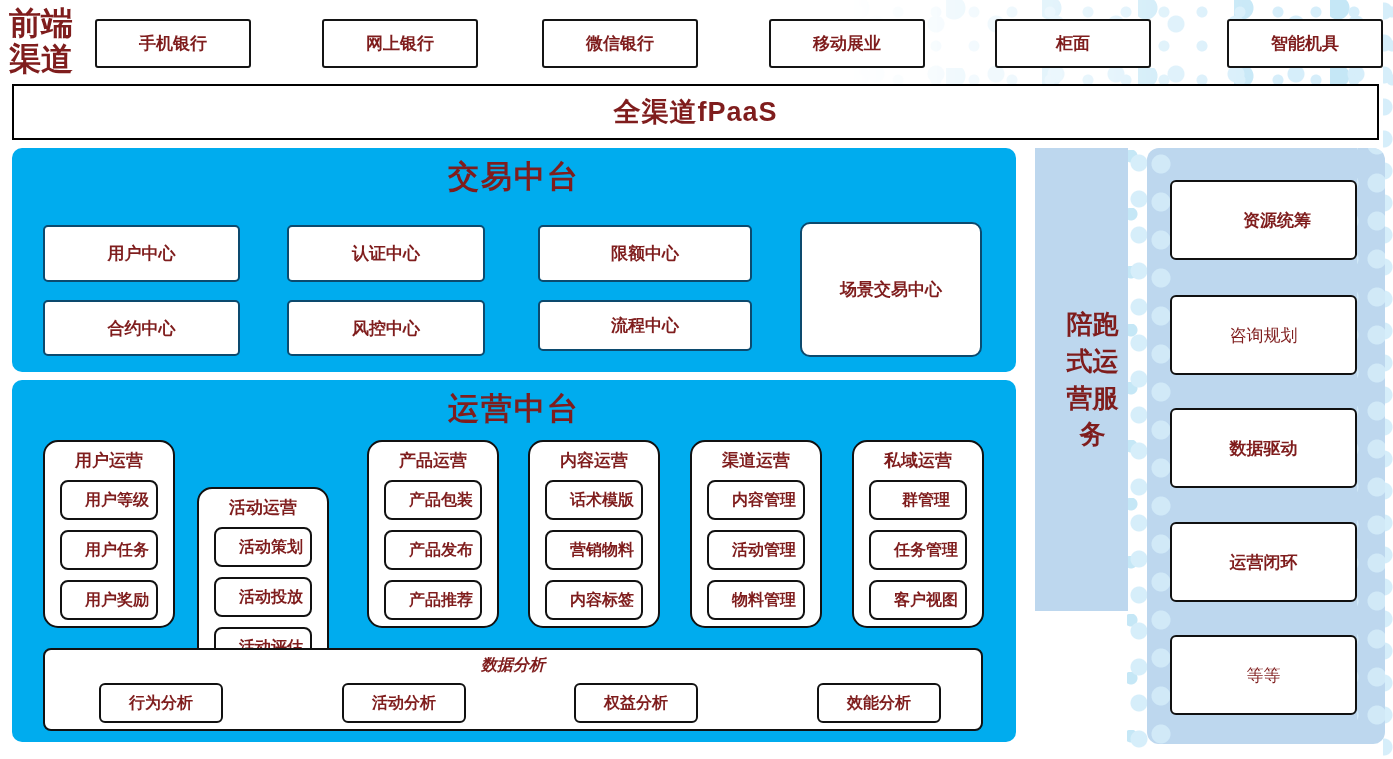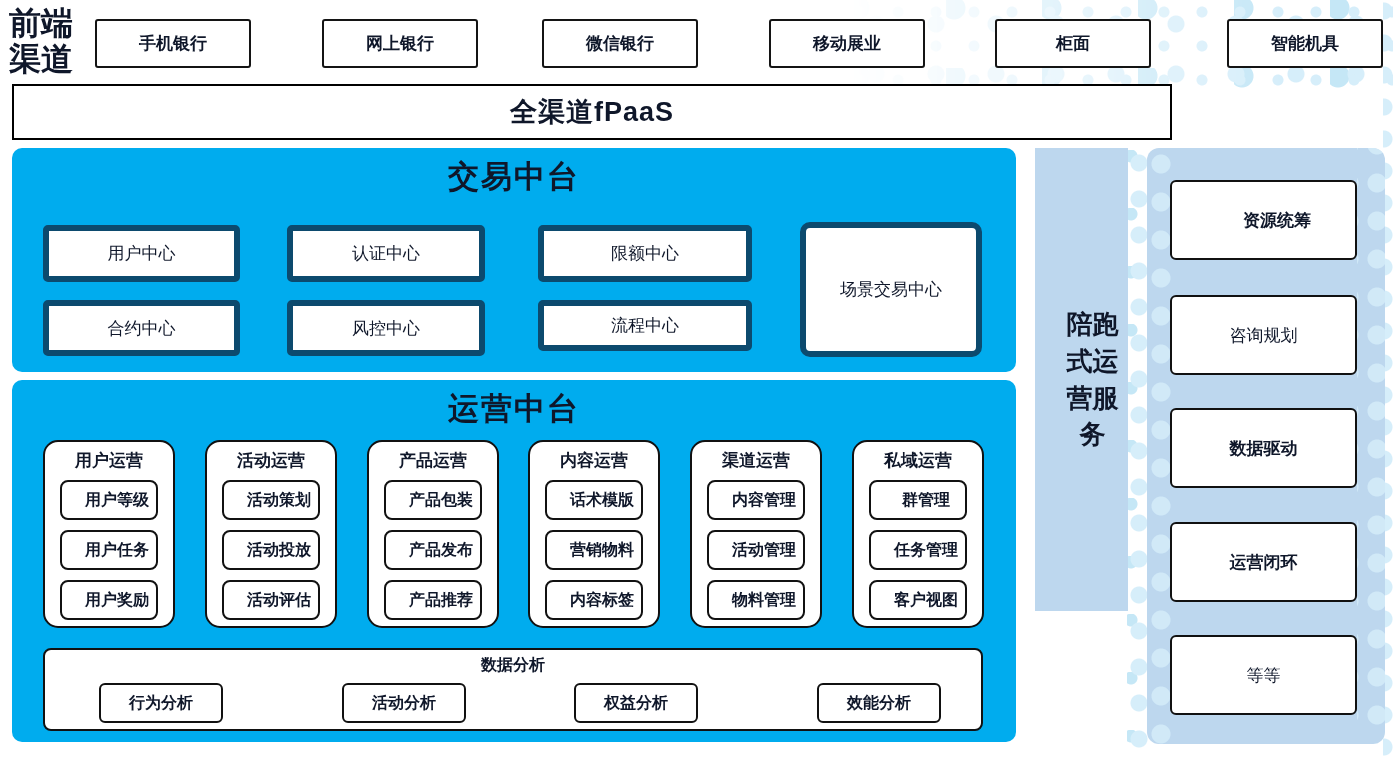--- a/index.html
+++ b/index.html
@@ -1,19 +1,19 @@
 <!DOCTYPE html>
 <html style="--bright-blue: #00ACEE; --light-blue: #BDD7EE; --dot: #D6EEFA; --dot-strong: #C5E7F6;"><head>
 <meta charset="utf-8">
 <style>
   * { margin:0; padding:0; box-sizing:border-box; }
   html,body { background:#fff; }
   .stage {
     position:relative; width:1393px; height:759px; background:#fff;
-    font-family:"Liberation Sans","DejaVu Sans",sans-serif; color:#0f172a; overflow:hidden;
+    font-family:"Liberation Sans","DejaVu Sans",sans-serif; color:#7f1d1d; overflow:hidden;
   }
   
   .dots { position:absolute; pointer-events:none; }
   .dots-top {
     left:850px; top:0; width:543px; height:88px;
     background-image:
       radial-gradient(circle at 10px 12px, var(--dot,#D6EEFA) 0 5px, transparent 6px),
       radial-gradient(circle at 26px 24px, var(--dot,#D6EEFA) 0 8px, transparent 9px),
       radial-gradient(circle at 8px 8px,  var(--dot-strong,#C5E7F6) 0 11px, transparent 12px);
     background-size: 38px 34px, 60px 50px, 96px 68px;
@@ -40,62 +40,62 @@
     word-break:break-all;
   }
   .chan {
     position:absolute; top:19px; width:156px; height:49px;
     background:#fff; border:2px solid #141414; border-radius:3px;
     display:flex; align-items:center; justify-content:center;
     font-size:17px; font-weight:600;
   }
   
   .fpaas {
-    position:absolute; left:12px; top:84px; width:1160px; height:56px;
+    position:absolute; left:12px; top:84px; width:1367px; height:56px;
     background:#fff; border:2px solid #000;
     display:flex; align-items:center; justify-content:center;
     font-size:27px; font-weight:600; letter-spacing:1px;
   }
   
   .block {
     position:absolute; left:12px; width:1004px;
     background:var(--bright-blue,#00ACEE); border-radius:10px;
   }
   .trade { top:148px; height:224px; }
   .ops   { top:380px; height:362px; }
   .block-title {
     position:absolute; top:8px; left:0; width:100%; text-align:center;
     font-family:"Liberation Serif","DejaVu Serif",serif;
     font-size:31px; font-weight:800; letter-spacing:2px;
   }
   .center {
-    position:absolute; background:#fff; border:6px solid #0c4a6e; border-radius:5px;
-    display:flex; align-items:center; justify-content:center;
-    font-size:17px; font-weight:400;
+    position:absolute; background:#fff; border:2px solid #0c4a6e; border-radius:5px;
+    display:flex; align-items:center; justify-content:center;
+    font-size:17px; font-weight:700;
   }
   .scene { border-radius:10px; }
   
   .group {
     position:absolute; top:60px; width:132px; height:188px;
     background:#fff; border:2px solid #111; border-radius:15px;
   }
   .group-title { margin-top:7px; text-align:center; font-size:17px; font-weight:600; }
   .gitem {
     position:absolute; left:15px; width:98px; height:40px;
     background:#fff; border:2px solid #111; border-radius:8px;
     display:flex; align-items:center; justify-content:center;
     font-size:16px; font-weight:600;padding-left:16px;
   }
   .gi0 { top:38px; } .gi1 { top:88px; } .gi2 { top:138px; }
   
   .analysis {
     position:absolute; left:31px; top:268px; width:940px; height:83px;
     background:#fff; border:2px solid #111; border-radius:8px;
   }
-  .analysis-title { margin-top:5px; text-align:center; font-size:16px; font-weight:600; }
+  .analysis-title { margin-top:5px; text-align:center; font-size:16px; font-weight:600;font-style:italic; }
   .aitem {
     position:absolute; top:33px; width:124px; height:40px;
     background:#fff; border:2px solid #111; border-radius:6px;
     display:flex; align-items:center; justify-content:center;
     font-size:16px; font-weight:600;
   }
   
   .sidebar {
     position:absolute; left:1035px; top:148px; width:93px; height:463px;
     background:var(--light-blue,#BDD7EE); border-radius:0;
@@ -129,21 +129,21 @@
   .p4 { top:487px; font-weight:500; }
   
   .c0 { left:31px;  top:77px;  width:197px; height:57px; }
   .c1 { left:275px; top:77px;  width:198px; height:57px; }
   .c2 { left:526px; top:77px;  width:214px; height:57px; }
   .c3 { left:31px;  top:152px; width:197px; height:56px; }
   .c4 { left:275px; top:152px; width:198px; height:56px; }
   .c5 { left:526px; top:152px; width:214px; height:51px; }
   .scene { left:788px; top:74px; width:182px; height:135px; }
   
-  .g0 { left:31px; }  .g1 { left:193px; } .g2 { left:355px; }
+  .g0 { left:31px; }  .g1 { left:185px;margin-top:47px; } .g2 { left:355px; }
   .g3 { left:516px; } .g4 { left:678px; } .g5 { left:840px; }
   
   .ch0 { left:95px; }  .ch1 { left:322px; } .ch2 { left:542px; }
   .ch3 { left:769px; } .ch4 { left:995px; } .ch5 { left:1227px; }
   
   .a0 { left:54px; } .a1 { left:297px; } .a2 { left:529px; } .a3 { left:772px; }
 </style>
 </head>
 <body>
 

